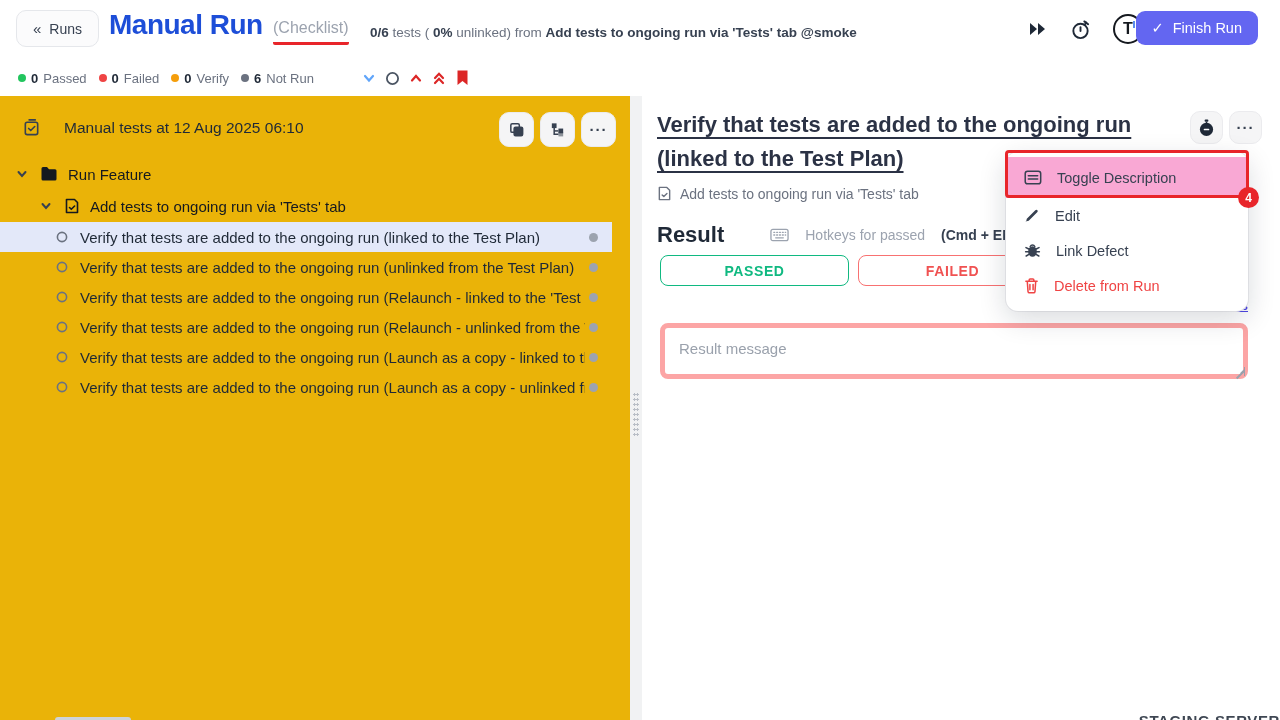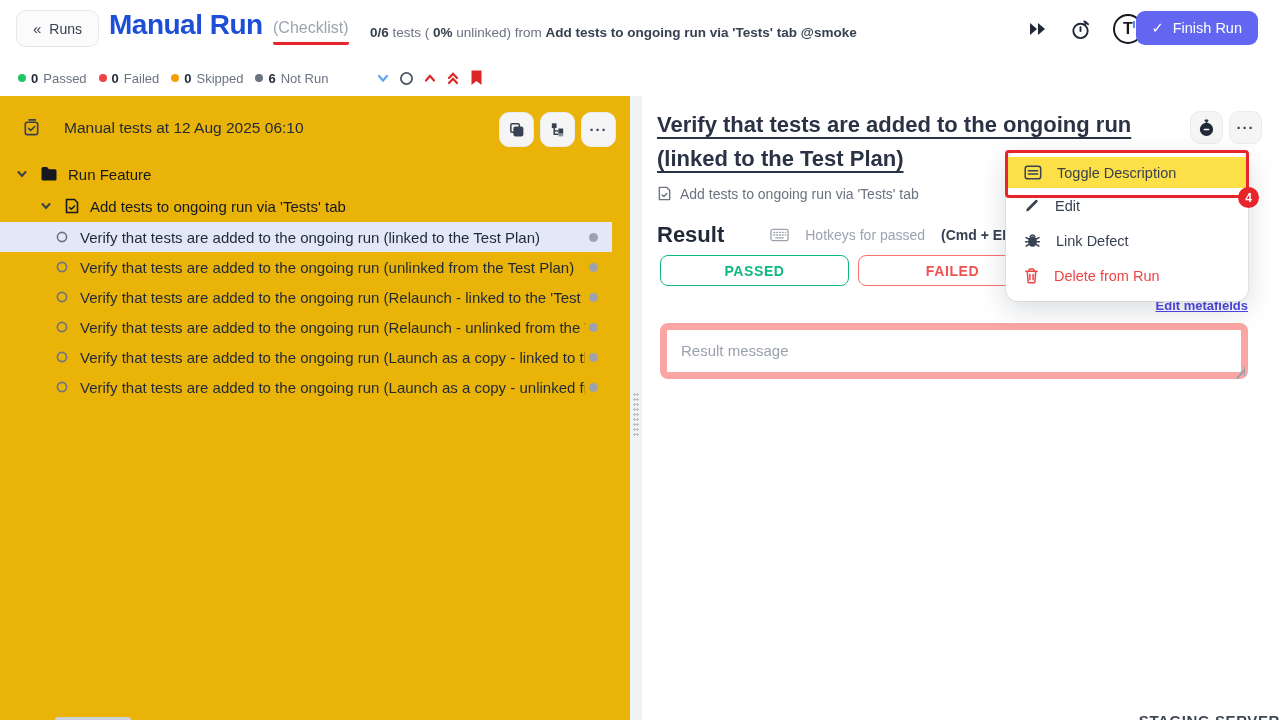--- a/index.html
+++ b/index.html
@@ -85,36 +85,36 @@
   .result-row { position:absolute; left:15px; top:126px; display:flex; align-items:center; white-space:nowrap; overflow:hidden; width:420px; }
   .result-label { font-size:22px; font-weight:700; color:#1f2937; margin-right:46px; }
   .hotkeys { display:flex; align-items:center; gap:16px; font-size:14px; color:#9ca3af; }
   .hotkeys .combo { color:#374151; font-weight:600; }
   .res-btn { position:absolute; top:159px; height:31px; width:189px; border-radius:8px; background:#fff;
     font-size:14px; font-weight:600; letter-spacing:0.6px; cursor:pointer; }
   .res-btn.passed { left:18px; border:1.5px solid #10b981; color:#10b981; }
   .res-btn.failed { left:216px; border:1.5px solid #f87171; color:#f05252; }
   .metafields-link { position:absolute; right:32px; top:202px; font-size:13px; color:#4f46e5;
     text-decoration:underline; font-weight:600; cursor:pointer; }
-  .result-msg { position:absolute; left:18px; top:227px; width:588px; height:56px; border:7px solid #fca5a5;
+  .result-msg { position:absolute; left:18px; top:227px; width:588px; height:56px; border:5px solid #fca5a5;
     border-radius:8px; resize:none; padding:12px 14px; font-size:15px; color:#374151;
     font-family:"Liberation Sans", sans-serif; outline:none; }
   .result-msg::placeholder { color:#9aa1ac; }
   .resize-grip { position:absolute; left:594px; top:271px; width:9px; height:9px; pointer-events:none;
     border-right:1.5px solid #9aa1ac; border-bottom:0; transform:rotate(0); }
   .resize-grip::before, .resize-grip::after { content:""; position:absolute; background:#9aa1ac; height:1.5px; }
   .resize-grip::before { width:10px; right:-1px; bottom:1px; transform:rotate(-45deg); }
   .resize-grip::after { width:5px; right:-1px; bottom:4px; transform:rotate(-45deg); }
 
   
   .ctx-menu { position:absolute; left:1006px; top:152px; width:242px; background:#fff; border-radius:12px;
     box-shadow:0 8px 28px rgba(15,23,42,.16), 0 0 0 1px #f0f0f2; z-index:50; padding:5px 0 8px; }
   .ctx-item { display:flex; align-items:center; gap:15px; height:35px; padding:0 18px; font-size:14.5px;
     color:#374151; cursor:pointer; }
-  .ctx-item.hl { background:#fde047; height:31px; }
+  .ctx-item.hl { background:#f9a8d4; height:41px; }
   .ctx-item.danger { color:#ef4444; }
   .annot-box { position:absolute; left:1005px; top:150px; width:244px; height:48px;
     border:3px solid #e8252a; border-radius:4px; z-index:60; pointer-events:none; }
   .annot-badge { position:absolute; left:1238px; top:187px; width:21px; height:21px; border-radius:50%;
     background:#e8252a; color:#fff; font-size:12px; font-weight:700; display:flex; align-items:center;
     justify-content:center; z-index:61; }
 
   
   .watermark { position:absolute; top:712px; right:0px; font-size:15px; font-weight:700;
     color:#3f4753; letter-spacing:0.6px; }
@@ -167,21 +167,21 @@
         <span class="lbl">Passed</span>
     </div>
     <div class="stat">
       <span class="dot red"></span>
       <b>0</b>
         <span class="lbl">Failed</span>
     </div>
     <div class="stat">
       <span class="dot orange"></span>
       <b>0</b>
-        <span class="lbl">Skipped</span>
+        <span class="lbl">Verify</span>
     </div>
     <div class="stat">
       <span class="dot gray"></span>
       <b>6</b>
         <span class="lbl">Not Run</span>
     </div>
     <div class="prio-icons">
       <span class="ic">
         <svg width="14" height="14" viewBox="0 0 14 14" fill="none" stroke="#60a5fa" stroke-width="2.2" stroke-linecap="round">
             <path d="M3 5 L7 9.5 L11 5"></path>

